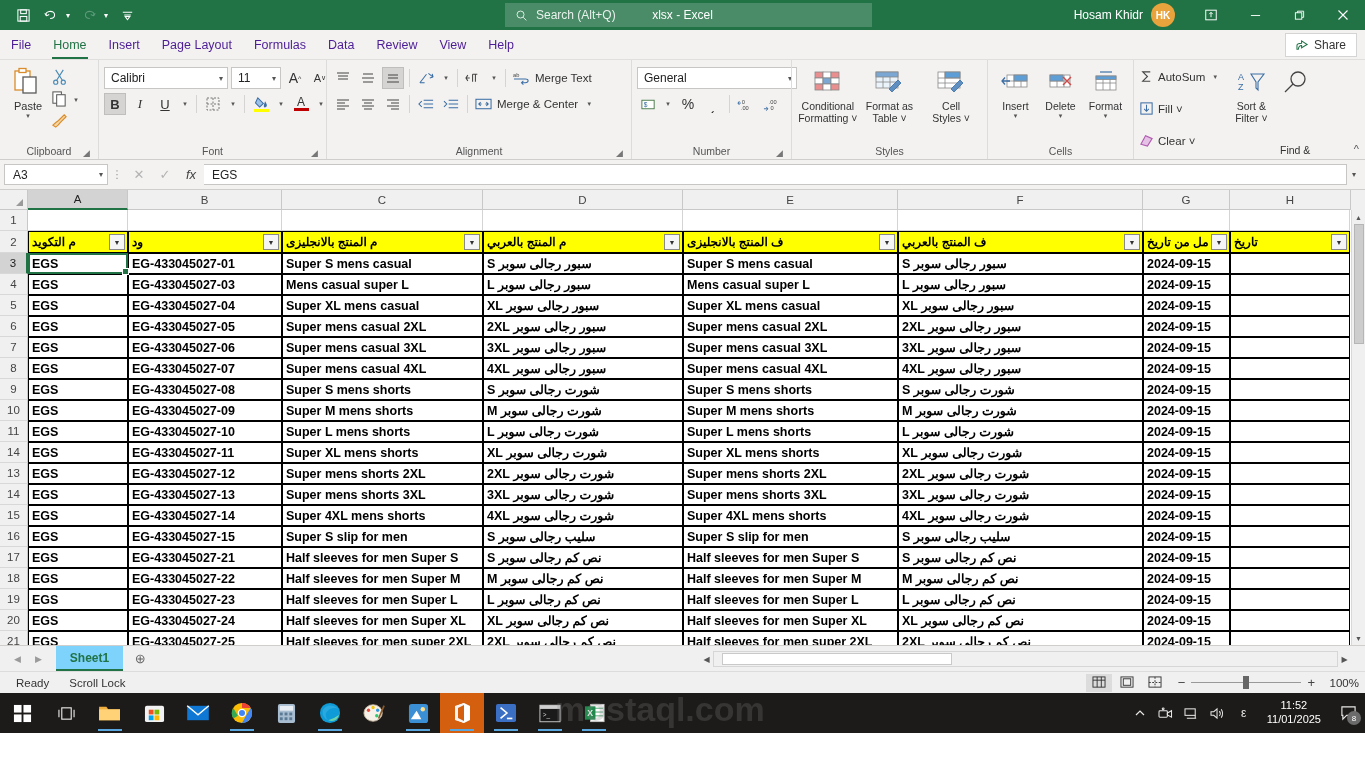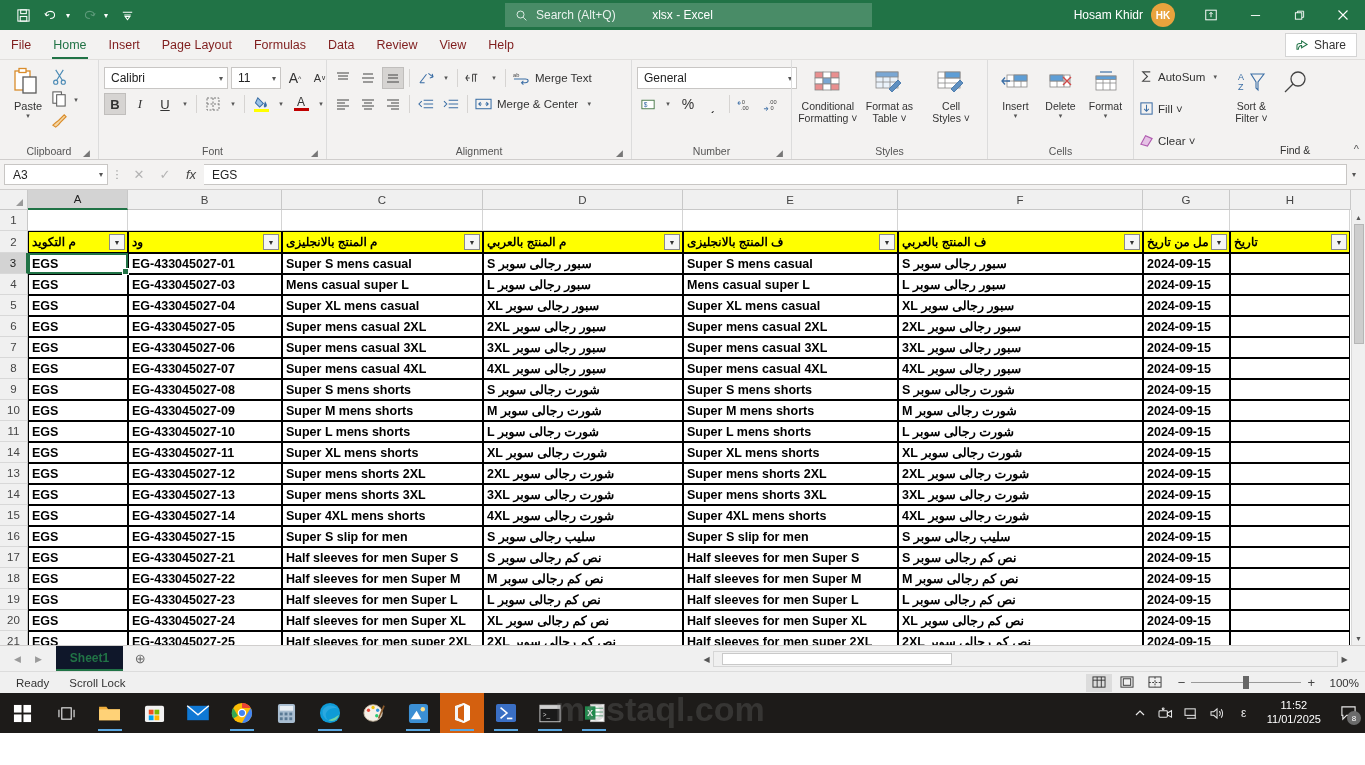--- a/index.html
+++ b/index.html
@@ -46,21 +46,21 @@
     color: #fff; font-size: 13px;
   }
 
   
   .ribbon-tabs {
     height: 30px; background: #f3f2f1; display: flex; align-items: stretch;
     position: relative; border-bottom: 1px solid #e1dfdd;
   }
   .rtab {
     padding: 0 11px; display: flex; align-items: center;
-    font-size: 12.5px; color: #7f1d1d; position: relative;
+    font-size: 12.5px; color: #4c1d95; position: relative;
   }
   .rtab.active { color: #217346; font-weight: normal; }
   .rtab.active:after {
     content: ''; position: absolute; left: 10px; right: 10px; bottom: 0;
     height: 2px; background: #217346;
   }
   .share-btn {
     position: absolute; right: 8px; top: 3px; height: 24px;
     display: flex; align-items: center; gap: 5px; padding: 0 10px;
     font-size: 12px; color: #333; border: 1px solid #d4d4d4; background: #fff;
@@ -207,21 +207,21 @@
   .vs-thumb { width: 10px; background: #cdcdcd; border: 1px solid #b6b6b6; margin: 0 auto; }
 
   
   .sheetbar {
     height: 26px; background: #f0f0f0; display: flex; align-items: stretch;
     border-top: 1px solid #d0cecd; position: relative;
   }
   .nav-arrows { display: flex; align-items: center; gap: 14px; padding: 0 14px; color: #9a9a9a; font-size: 9px; }
   .sheet-tab {
     padding: 0 14px; display: flex; align-items: center; font-size: 12px;
-    color: #217346; font-weight: bold; background: #0f172a; border-bottom: 2px solid #217346;
+    color: #217346; font-weight: bold; background: #7dd3fc; border-bottom: 2px solid #217346;
   }
   .add-sheet {
     width: 34px; display: flex; align-items: center; justify-content: center;
     color: #666; font-size: 13px;
   }
   .hscroll {
     position: absolute; right: 14px; left: 700px; top: 4px; height: 18px;
     background: #f0f0f0; display: flex; align-items: center;
   }
   .hs-arrow { width: 13px; text-align: center; font-size: 8px; color: #555; }

